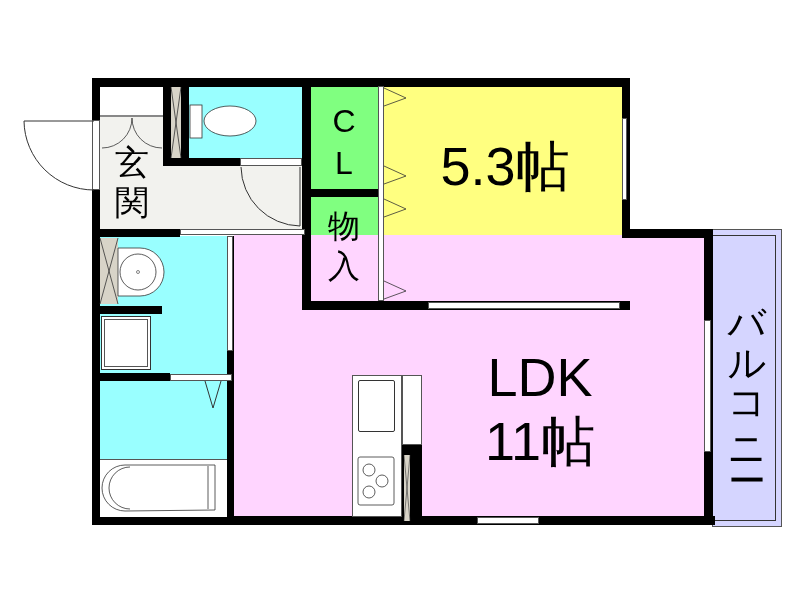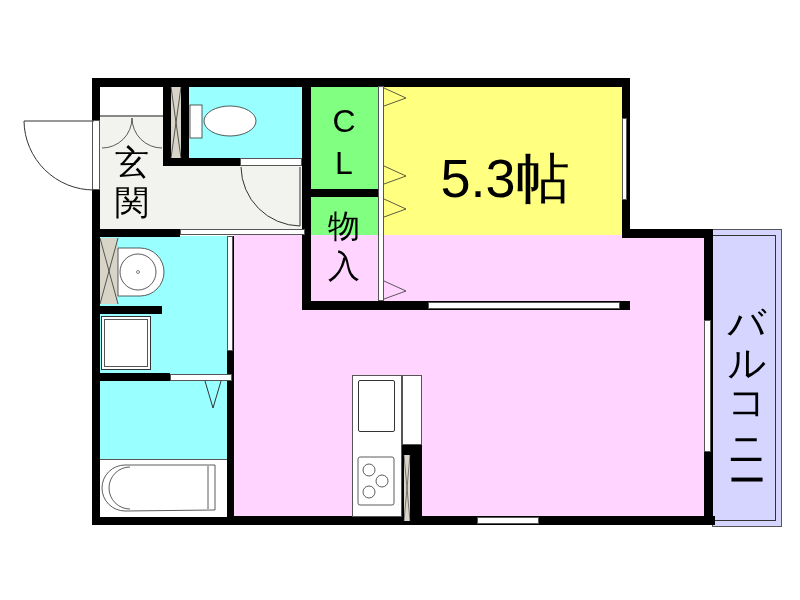--- a/index.html
+++ b/index.html
@@ -133,19 +133,23 @@
     <div>C</div>
     <div style="margin-top:10px;">L</div>
   </div>
 
   <div class="label" style="left:312px;top:210px;width:64px;font-size:32px;">
     <div>物</div>
     <div style="margin-top:8px;">入</div>
   </div>
 
   <div class="label" style="left:415px;top:135px;width:180px;font-size:54px;font-family:'Liberation Sans',sans-serif;">
-    <div style="margin-top:16px;">5.3帖</div>
+    <div style="margin-top:4px;">5.3帖</div>
   </div>
 
+  <div class="label" style="left:440px;top:350px;width:200px;font-size:54px;font-family:'Liberation Sans',sans-serif;">
+    <div>LDK</div>
+    <div style="margin-top:10px;">11帖</div>
+  </div>
 
   <div class="label" style="left:724px;top:280px;width:42px;font-size:38px;writing-mode:vertical-rl;text-orientation:upright;letter-spacing:2px;">バルコニー</div>
 
 </div>
 
 </body></html>

